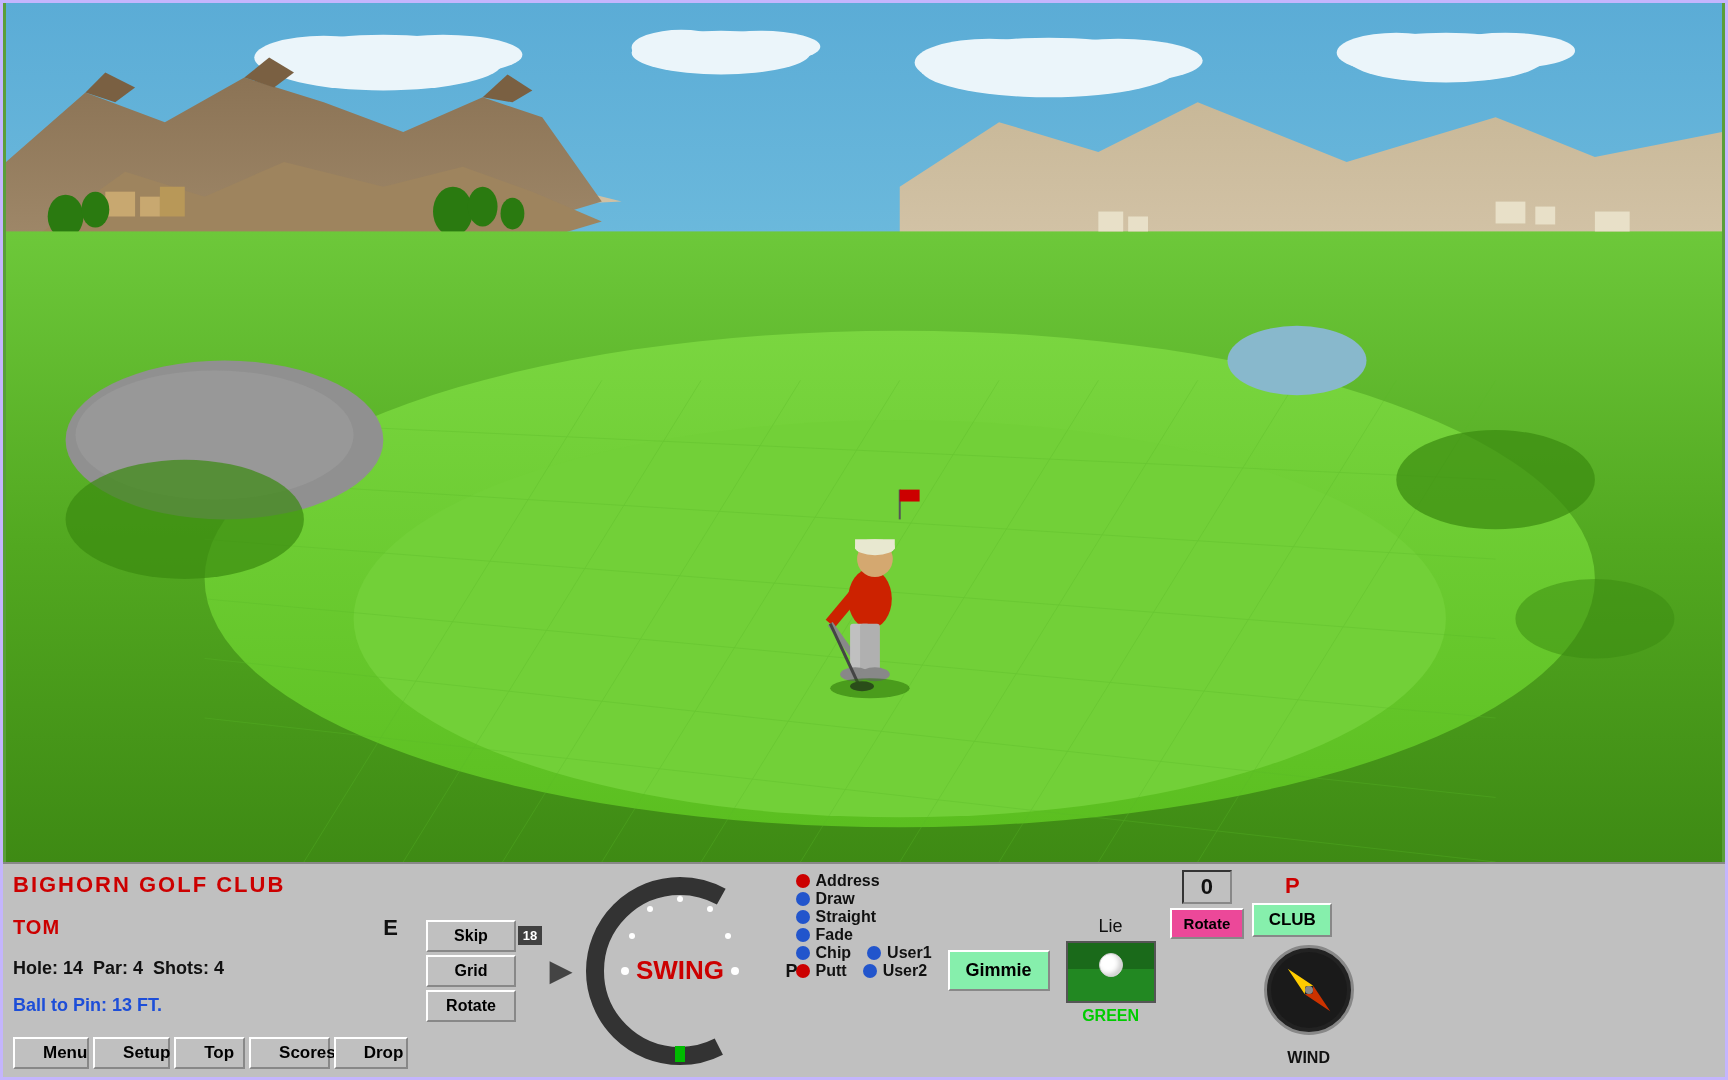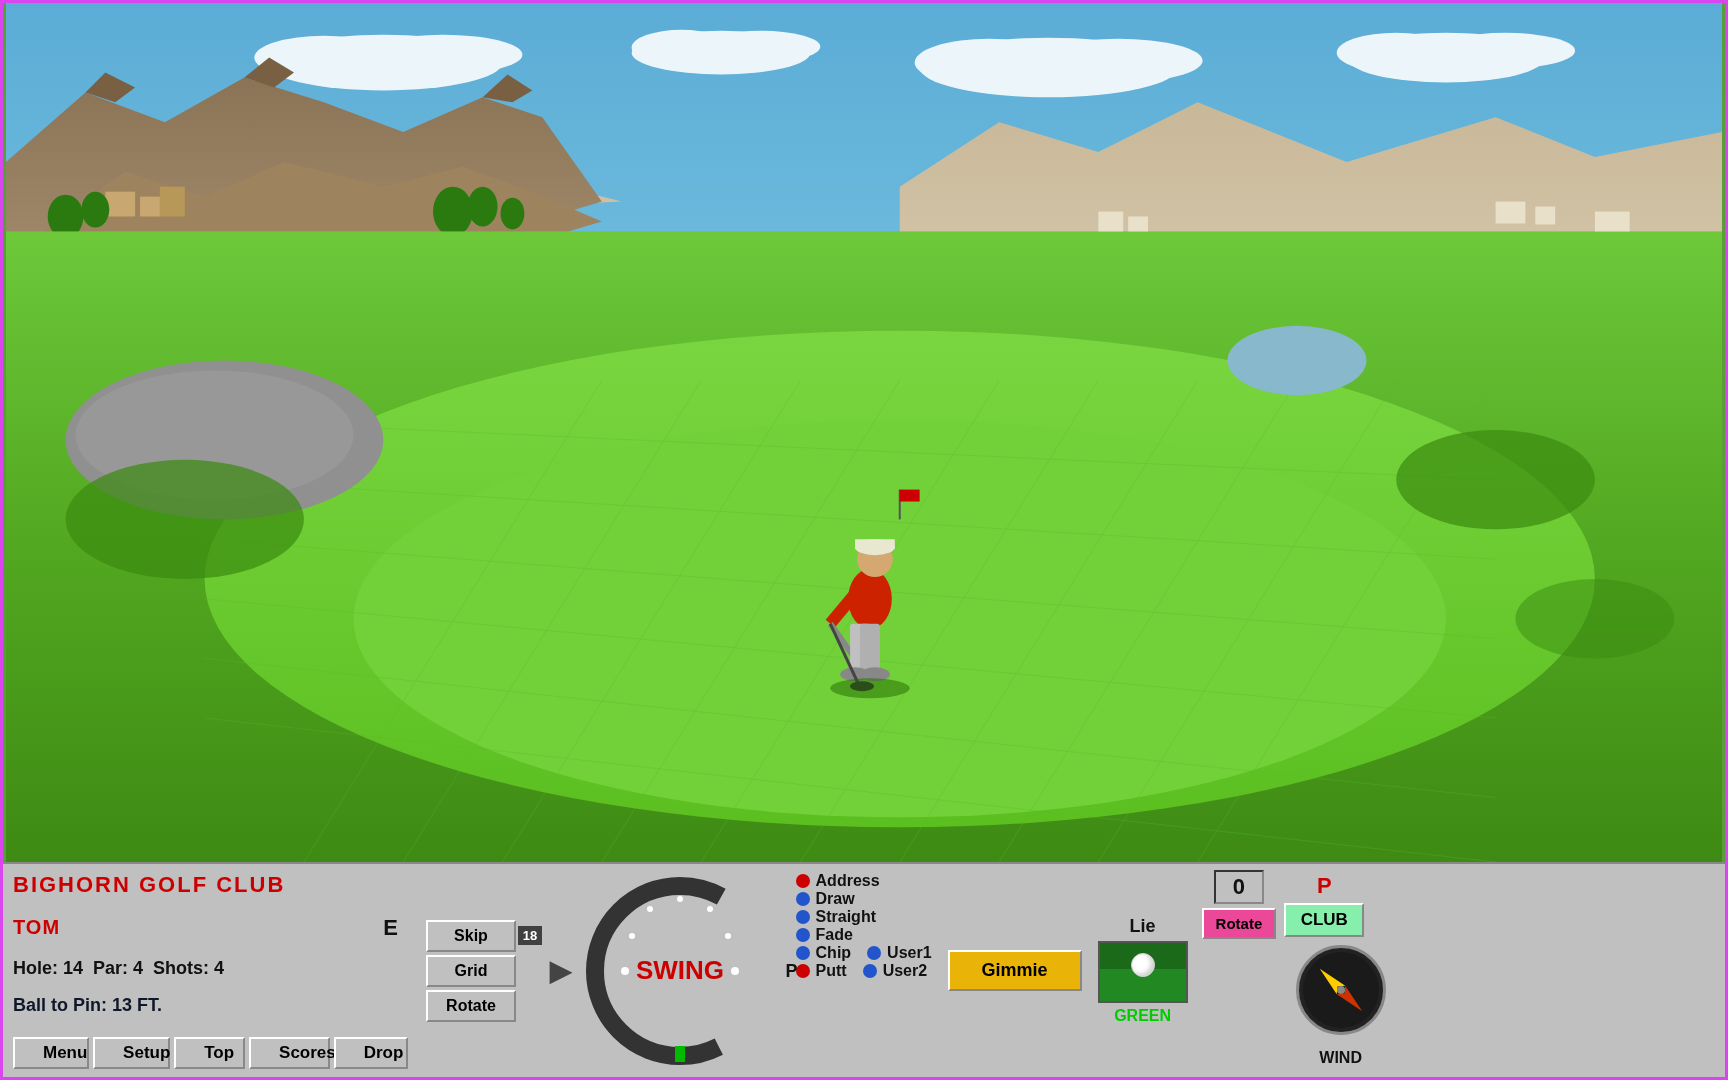--- a/index.html
+++ b/index.html
@@ -9,21 +9,21 @@
       background: #333;
       font-family: Arial, sans-serif;
       overflow: hidden;
     }
 
     #game-container {
       width: 1728px;
       height: 1080px;
       display: flex;
       flex-direction: column;
-      border: 3px solid #d946ef;
+      border: 3px solid #c4b5fd;
     }
 
     
     #golf-viewport {
       flex: 1;
       position: relative;
       overflow: hidden;
       background: #5a9e3a;
     }
 
@@ -55,21 +55,21 @@
       color: #111;
       font-size: 18px;
       font-weight: bold;
     }
 
     .hole-info span {
       color: #111;
     }
 
     .ball-pin {
-      color: #0f172a;
+      color: #1d4ed8;
       font-size: 18px;
       font-weight: bold;
     }
 
     
     .bottom-buttons {
       display: flex;
       gap: 4px;
       margin-top: 4px;
     }
@@ -137,32 +137,32 @@
     .dot {
       width: 14px;
       height: 14px;
       border-radius: 50%;
       flex-shrink: 0;
     }
     .dot-red { background: #cc0000; }
     .dot-blue { background: #2255cc; }
 
     .gimmie-btn {
-      background: #eab308;
+      background: #86efac;
       border: 2px solid;
       border-color: #fff #888 #888 #fff;
-      padding: 8px 32px;
+      padding: 8px 16px;
       font-size: 18px;
       font-weight: bold;
       cursor: pointer;
     }
 
     .lie-label {
       font-size: 18px;
-      font-weight: bold;
+      font-weight: normal;
       color: #111;
     }
 
     .green-label {
       font-size: 16px;
       font-weight: bold;
       color: #00cc00;
     }
 
     .counter-box {

